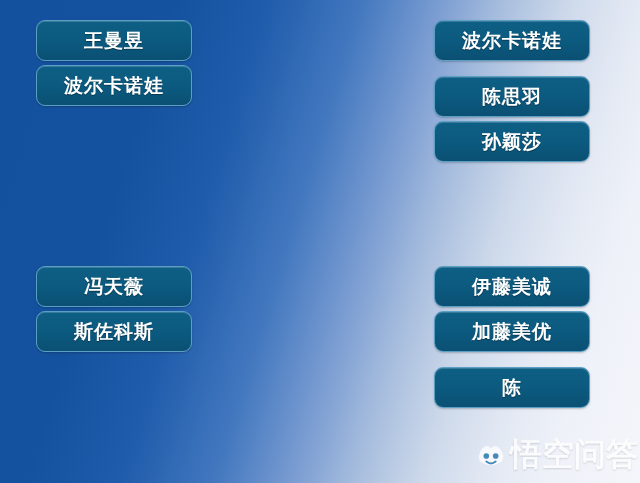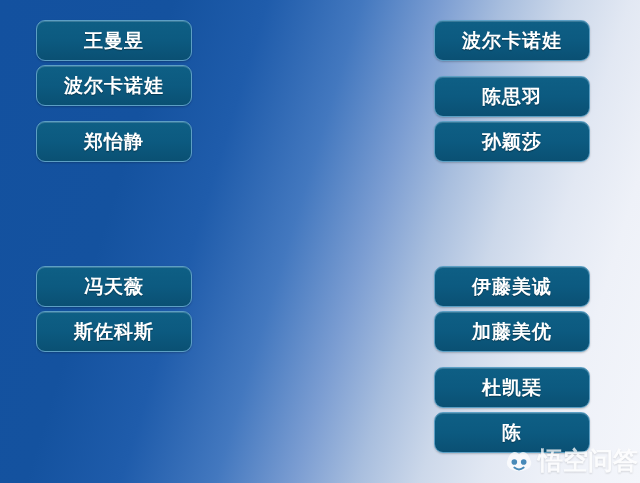--- a/index.html
+++ b/index.html
@@ -82,54 +82,52 @@
     gap: 4px;
     opacity: 0.78;
     pointer-events: none;
   }
   #watermark .wm-logo {
     width: 30px;
     height: 30px;
     flex: 0 0 30px;
   }
   #watermark .wm-text {
-    font-size: 25px;
+    font-size: 32px;
     font-weight: 700;
     color: #ffffff;
     letter-spacing: 0px;
     text-shadow: 0 1px 2px rgba(0,0,0,0.18);
     white-space: nowrap;
   }
 </style>
 </head>
 <body>
 
 <div id="stage">
 
   <div class="group col-left grp-top">
     <div class="pill">王曼昱</div>
     <div class="pill pair-gap">波尔卡诺娃</div>
-    <div class="pill">郑怡静</div>
   </div>
 
   <div class="group col-right grp-top">
     <div class="pill pair-gap">波尔卡诺娃</div>
     <div class="pill">陈思羽</div>
     <div class="pill">孙颖莎</div>
   </div>
 
   <div class="group col-left grp-bottom">
     <div class="pill">冯天薇</div>
     <div class="pill">斯佐科斯</div>
   </div>
 
   <div class="group col-right grp-bottom">
     <div class="pill">伊藤美诚</div>
     <div class="pill pair-gap">加藤美优</div>
-    <div class="pill">杜凯琹</div>
     <div class="pill">陈</div>
   </div>
 
   <div id="watermark">
     <span class="wm-logo">
       <svg viewBox="0 0 32 32" width="30" height="30" aria-hidden="true">
         <ellipse cx="16" cy="18" rx="13" ry="9" fill="#ffffff" opacity="0.92"></ellipse>
         <path d="M4 15 C6 6, 13 4, 16 9 C19 4, 26 6, 28 15 C24 12, 20 13, 16 16 C12 13, 8 12, 4 15 Z" fill="#ffffff" opacity="0.92"></path>
         <circle cx="11" cy="17" r="3" fill="#1c6fa8"></circle>
         <circle cx="21" cy="17" r="3" fill="#1c6fa8"></circle>

